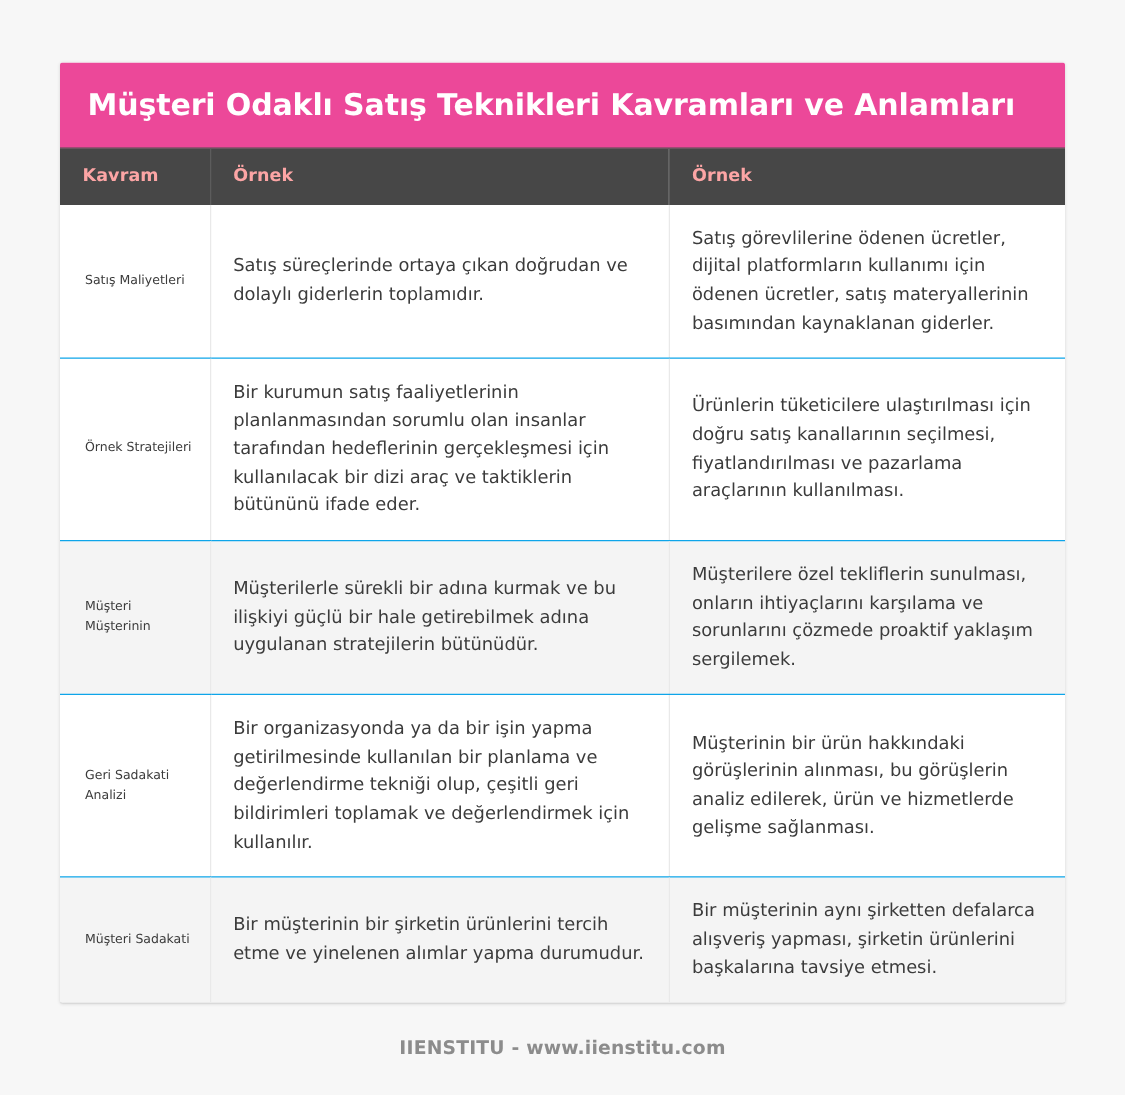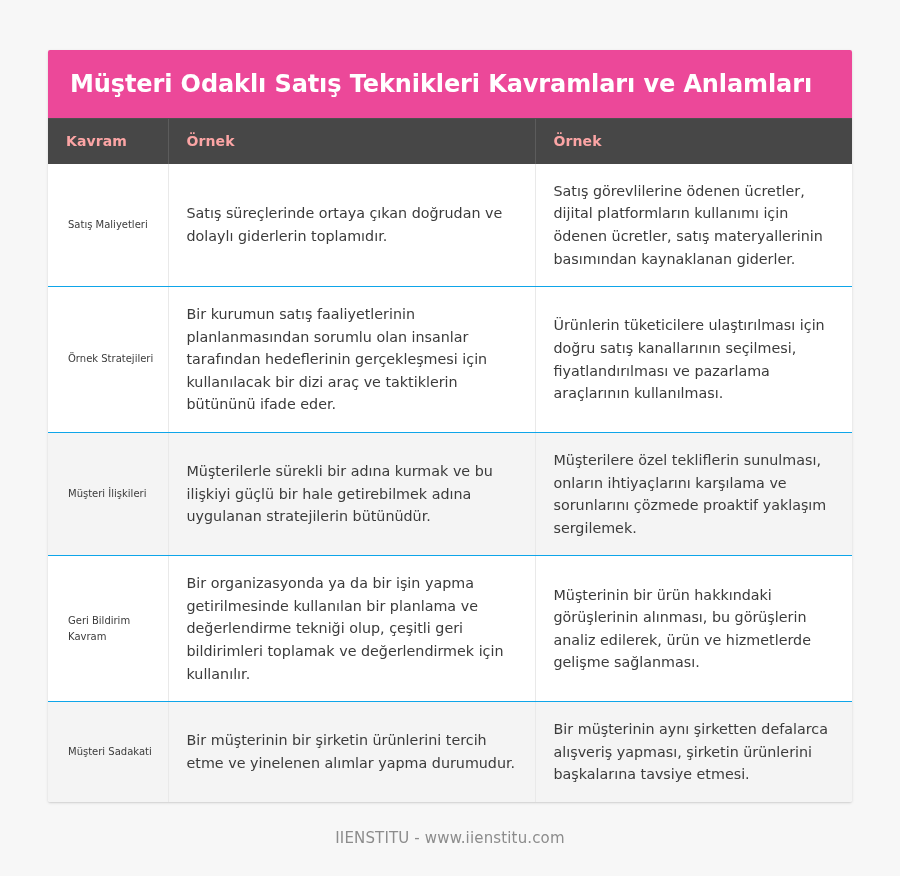--- a/index.html
+++ b/index.html
@@ -87,21 +87,21 @@
     padding-left: 20px;
     padding-right: 10px;
   }
 
   .footer-note {
     margin-top: 27px;
     font-size: 15px;
     color: #8c8c8c;
     letter-spacing: 0.15px;
     text-align: center;
-    font-weight: 400;
+    font-weight: 700;
   }
 </style>
 </head>
 <body>
 
 <div class="page">
 
   <div class="table-card">
 
     <div class="table-title">Müşteri Odaklı Satış Teknikleri Kavramları ve Anlamları</div>
@@ -128,27 +128,27 @@
         </tr>
 
 
         <tr class="row-even">
           <td class="cell-concept">Örnek Stratejileri</td>
           <td class="cell-definition">Bir kurumun satış faaliyetlerinin planlanmasından sorumlu olan insanlar tarafından hedeflerinin gerçekleşmesi için kullanılacak bir dizi araç ve taktiklerin bütününü ifade eder.</td>
           <td class="cell-example">Ürünlerin tüketicilere ulaştırılması için doğru satış kanallarının seçilmesi, fiyatlandırılması ve pazarlama araçlarının kullanılması.</td>
         </tr>
 
         <tr class="row-odd">
-          <td class="cell-concept">Müşteri İlişkileri</td>
+          <td class="cell-concept">Müşteri Müşterinin</td>
           <td class="cell-definition">Müşterilerle sürekli bir adına kurmak ve bu ilişkiyi güçlü bir hale getirebilmek adına uygulanan stratejilerin bütünüdür.</td>
           <td class="cell-example">Müşterilere özel tekliflerin sunulması, onların ihtiyaçlarını karşılama ve sorunlarını çözmede proaktif yaklaşım sergilemek.</td>
         </tr>
 
         <tr class="row-even">
-          <td class="cell-concept">Geri Bildirim Kavram</td>
+          <td class="cell-concept">Geri Sadakati Analizi</td>
           <td class="cell-definition">Bir organizasyonda ya da bir işin yapma getirilmesinde kullanılan bir planlama ve değerlendirme tekniği olup, çeşitli geri bildirimleri toplamak ve değerlendirmek için kullanılır.</td>
           <td class="cell-example">Müşterinin bir ürün hakkındaki görüşlerinin alınması, bu görüşlerin analiz edilerek, ürün ve hizmetlerde gelişme sağlanması.</td>
         </tr>
 
         <tr class="row-odd">
           <td class="cell-concept">Müşteri Sadakati</td>
           <td class="cell-definition">Bir müşterinin bir şirketin ürünlerini tercih etme ve yinelenen alımlar yapma durumudur.</td>
           <td class="cell-example">Bir müşterinin aynı şirketten defalarca alışveriş yapması, şirketin ürünlerini başkalarına tavsiye etmesi.</td>
         </tr>
 

